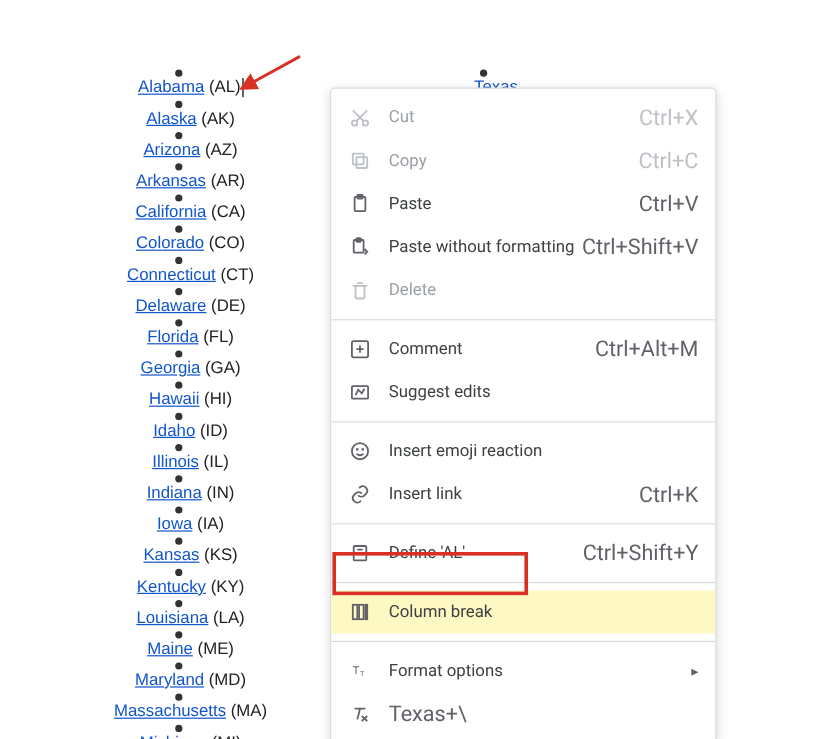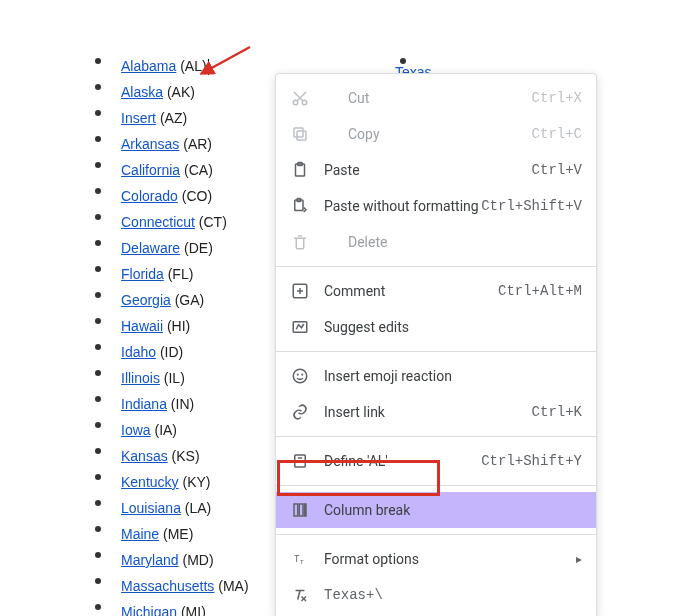--- a/index.html
+++ b/index.html
@@ -13,21 +13,23 @@
     position: relative;
     overflow: hidden;
   }
   .doc-list {
     position: absolute;
     left: 95px;
     top: 58px;
   }
   .doc-item {
     display: flex;
+    align-items: center;
     height: 26px;
+    flex-direction: column;
   }
   .bullet {
     width: 6px;
     height: 6px;
     border-radius: 50%;
     background: #333;
     margin-right: 20px;
     flex-shrink: 0;
   }
   .state-name {
@@ -70,35 +72,34 @@
   }
   .menu-item {
     display: flex;
     align-items: center;
     height: 36px;
     padding: 0 14px;
     color: #3c4043;
     font-size: 14px;
     position: relative;
   }
-  .menu-item.disabled { color: #9aa0a6; gap: 24px; }
+  .menu-item.disabled { color: #9aa0a6; }
   .menu-icon {
     width: 20px;
     height: 20px;
     margin-right: 14px;
     flex-shrink: 0;
     display: flex;
     align-items: center;
     justify-content: center;
   }
   .menu-label { flex: 1; }
   .menu-shortcut {
     color: #5f6368;
-    font-size: 14px;
-    font-family: Liberation Mono, monospace;
+    font-size: 18px;
   }
   .menu-item.disabled .menu-shortcut { color: #bdc1c6; }
   .menu-sep {
     height: 1px;
     background: #dadce0;
     margin: 6px 0;
   }
   .submenu-arrow {
     color: #5f6368;
     font-size: 12px;
@@ -120,21 +121,21 @@
     <div class="doc-item">
       <span class="bullet"></span>
       <span><span class="state-name">Alabama</span><span class="state-abbr"> (AL)</span><span class="cursor"></span></span>
     </div>
     <div class="doc-item">
       <span class="bullet"></span>
       <span><span class="state-name">Alaska</span><span class="state-abbr"> (AK)</span></span>
     </div>
     <div class="doc-item">
       <span class="bullet"></span>
-      <span><span class="state-name">Insert</span><span class="state-abbr"> (AZ)</span></span>
+      <span><span class="state-name">Arizona</span><span class="state-abbr"> (AZ)</span></span>
     </div>
     <div class="doc-item">
       <span class="bullet"></span>
       <span><span class="state-name">Arkansas</span><span class="state-abbr"> (AR)</span></span>
     </div>
     <div class="doc-item">
       <span class="bullet"></span>
       <span><span class="state-name">California</span><span class="state-abbr"> (CA)</span></span>
     </div>
     <div class="doc-item">
@@ -341,21 +342,21 @@
           <line x1="9" y1="8" x2="15" y2="8"></line>
           <line x1="9" y1="12" x2="15" y2="12"></line>
         </svg>
     </span>
     <span class="menu-label">Define 'AL'</span>
     <span class="menu-shortcut">Ctrl+Shift+Y</span>
   </div>
 
   <div class="menu-sep"></div>
 
-  <div class="menu-item" style="background:#c4b5fd">
+  <div class="menu-item" style="background:#fef9c3">
     <span class="menu-icon">
       <svg width="18" height="18" viewBox="0 0 24 24" fill="none" stroke="#5f6368" stroke-width="2">
           <rect x="4" y="4" width="5" height="16"></rect>
           <rect x="11" y="4" width="5" height="16"></rect>
           <rect x="18" y="4" width="2" height="16"></rect>
         </svg>
     </span>
     <span class="menu-label">Column break</span>
   </div>
 

